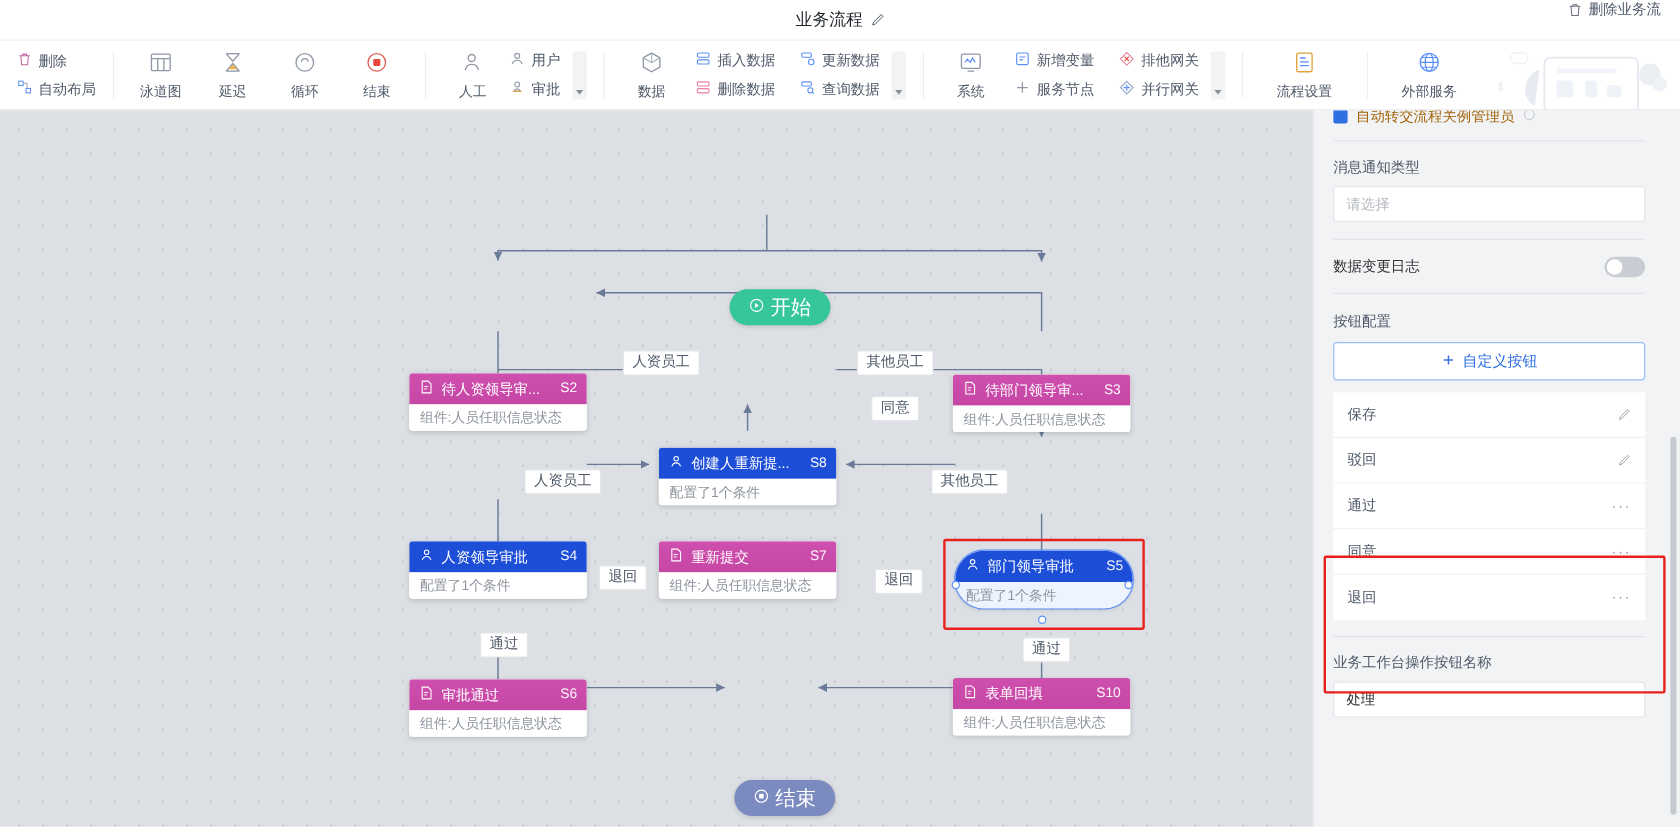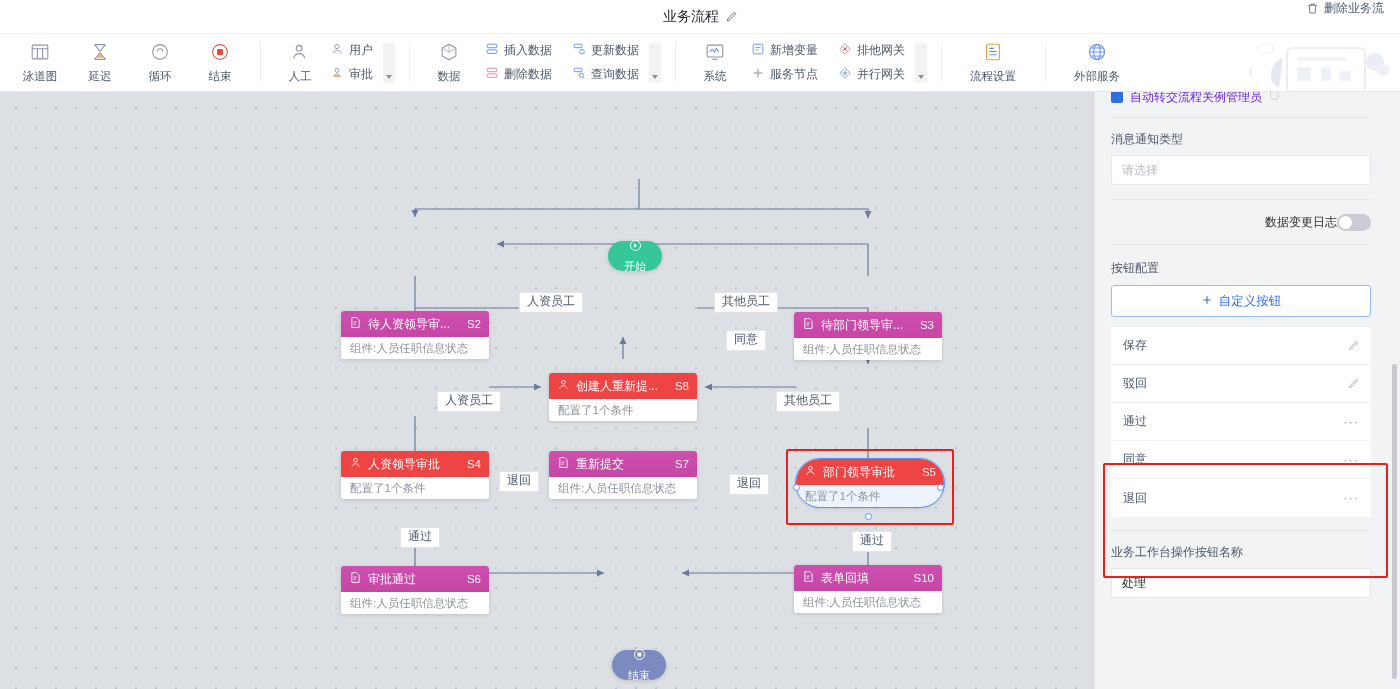--- a/index.html
+++ b/index.html
@@ -83,65 +83,64 @@
   }
   .node .hd{
     height:26px; display:flex; align-items:center; gap:6px; padding:0 8px;
     color:#fff; font-size:12px;
   }
   .node .hd .nm{ flex:1; overflow:hidden; text-overflow:ellipsis; white-space:nowrap; }
   .node .hd .sid{ font-size:11.5px; opacity:.95; }
   .node .bd{ height:22px; display:flex; align-items:center; padding:0 9px;
     font-size:11.5px; color:#8d949e; background:#fff; }
   .hd.pink{ background:#cc4aa8; background:linear-gradient(180deg,#cf4fae,#c546a4); }
-  .hd.blue{ background:#ef4444; }
+  .hd.blue{ background:#1d4ed8; }
   .node.sel{ outline:1px solid #5b8ff9;border-radius:28px; }
   .node.sel .bd{ background:#eef4fe; }
 
   
   .hdl{ position:absolute; width:7px;height:7px;border-radius:50%;
         background:#fff;border:1px solid #5b8ff9; }
 
   
   .redbox{ position:absolute; border:2px solid #e8211c; border-radius:2px; pointer-events:none; }
 
   
   .pill{
     position:absolute; display:flex; align-items:center; justify-content:center; gap:5px;
-    height:30px; padding:0 16px; border-radius:15px; color:#fff; font-size:11px;
+    height:30px; padding:0 16px; border-radius:15px; color:#fff; font-size:17px;
     box-shadow:0 1px 4px rgba(0,0,0,.16);
-    flex-direction:column;
   }
   .pill.start{ background:#35c79a; }
   .pill.end{ background:#7b8bbf; }
 
   
   .elabel{
     position:absolute; background:#fff; border:1px solid #e3e5e8;
     border-radius:2px; padding:1px 7px; font-size:12px; color:#4e5969;
     white-space:nowrap; line-height:17px;font-family:Liberation Mono, monospace;
   }
 
   
   .rpanel{
     position:absolute; left:1094px; top:92px; width:306px; height:597px;
     background:#f2f3f5; border-left:1px solid #e4e6ea; overflow:hidden;
   }
   .rp-inner{ position:absolute; left:0; top:0; width:292px; padding:0 16px; }
   .cut-row{ display:flex; align-items:center; gap:7px; height:18px; margin-top:-4px; overflow:hidden;}
   .cbx{ width:12px;height:12px;border-radius:2px;background:#2f6fe4; display:inline-block;}
-  .cut-txt{ font-size:12px; color:#6d28d9; white-space:nowrap; }
+  .cut-txt{ font-size:12px; color:#a16207; white-space:nowrap; }
   .hr{ height:1px; background:#e2e4e8; margin:11px 0 0; }
   .fld-label{ font-size:12px; color:#4e5969; margin:13px 0 7px; }
   .fld-input{
     height:30px; background:#fff; border:1px solid #e4e6ea; border-radius:3px;
     display:flex; align-items:center; padding:0 10px; font-size:12px; color:#303133;
   }
   .fld-input.ph{ color:#b6bac0; }
-  .row-between{ display:flex; align-items:center; justify-content:flex-end; margin:14px 0 0;}
+  .row-between{ display:flex; align-items:center; justify-content:space-between; margin:14px 0 0;}
   .switch{ width:34px;height:17px;border-radius:9px;background:#c9ccd2; position:relative; cursor:pointer;}
   .switch::after{content:"";position:absolute;left:2px;top:2px;width:13px;height:13px;border-radius:50%;background:#fff;}
   .sec-label{ font-size:12px; color:#4e5969; margin:15px 0 8px; }
   .addbtn{
     height:32px; border:1px solid #9cbcf5; border-radius:3px; background:#fff;
     display:flex;align-items:center;justify-content:center; gap:6px;
     color:#2f6fe4; font-size:12.5px; cursor:pointer;
   }
   .btnlist{ margin-top:10px; }
   .brow{
@@ -187,20 +186,42 @@
           </svg>
       </span>
       <span>保存</span>
     </div>
     <button class="btn-outline">取消发布</button>
   </div>
 </div>
 
 <div class="toolbar">
 
+  <div class="tgroup">
+    <div class="stack2">
+      <div class="srow">
+        <span>
+          <svg width="13" height="13" viewBox="0 0 16 16">
+              <path d="M2.5 4.2h11M6 4.2V2.6h4v1.6M4.2 4.2l.6 9.2h6.4l.6-9.2" fill="none" stroke="#c06a9e" stroke-width="1.05"></path>
+            </svg>
+        </span>
+        <span>删除</span>
+      </div>
+      <div class="srow">
+        <span>
+          <svg width="13" height="13" viewBox="0 0 16 16">
+              <rect x="2" y="2" width="4.5" height="4.5" fill="none" stroke="#5b8ff9" stroke-width="1.05"></rect>
+              <rect x="9.5" y="9.5" width="4.5" height="4.5" fill="none" stroke="#5b8ff9" stroke-width="1.05"></rect>
+              <path d="M6.5 4.2h4v5.3" fill="none" stroke="#9aa4b2" stroke-width="1"></path>
+            </svg>
+        </span>
+        <span>自动布局</span>
+      </div>
+    </div>
+  </div>
 
   <div class="tgroup" style="gap:8px">
     <div class="bigitem">
       <span>
         <svg width="22" height="22" viewBox="0 0 24 24">
             <rect x="3.5" y="4.5" width="17" height="15" rx="1" fill="none" stroke="#8e97a3" stroke-width="1.2"></rect>
             <path d="M3.5 8.5h17M9.2 8.5v11M14.8 8.5v11" fill="none" stroke="#8e97a3" stroke-width="1.2"></path>
           </svg>
       </span>
       <span class="lbl">泳道图</span>

